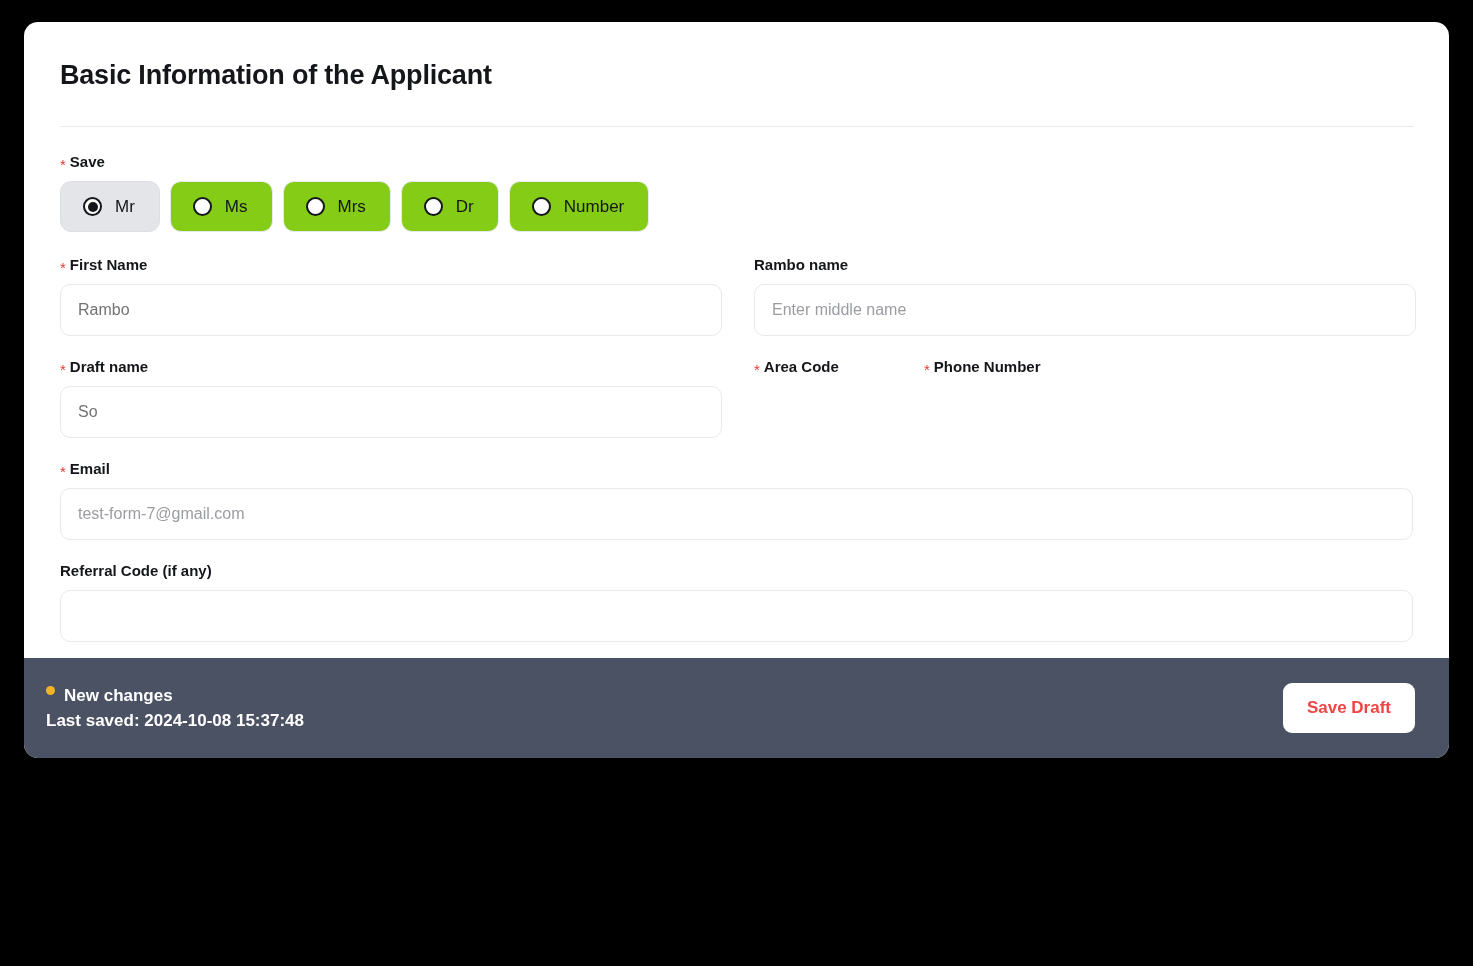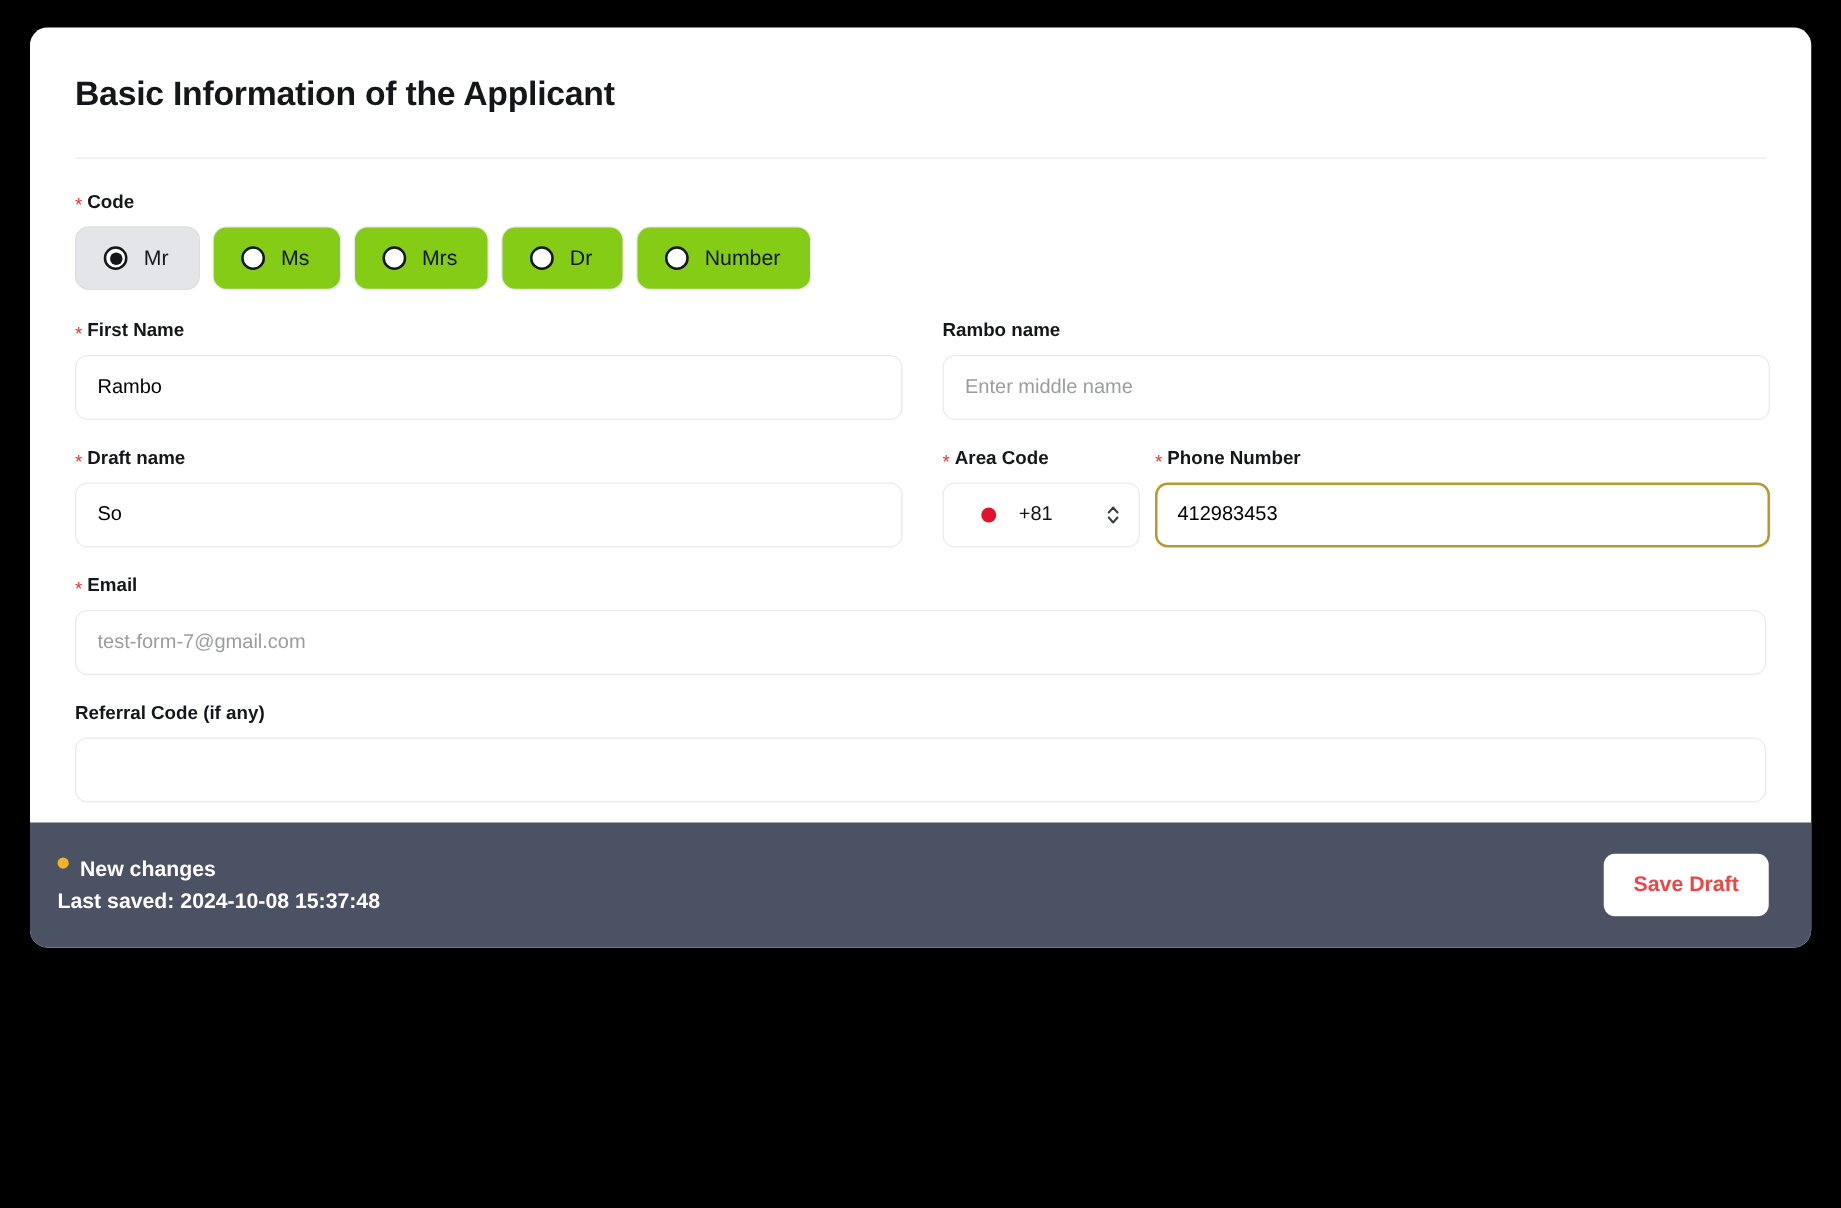--- a/index.html
+++ b/index.html
@@ -113,21 +113,21 @@
   .col { width: 662px; flex: 0 0 662px; }
   .col-full { width: 1353px; flex: 0 0 1353px; }
   .text-input {
     width: 100%;
     height: 52px;
     border: 1px solid #e8e9eb;
     border-radius: 10px;
     background: #ffffff;
     font-family: "Liberation Sans", sans-serif;
     font-size: 16px;
-    color: #000000;
+    color: #737373;
     padding: 0 17px;
     outline: none;
   }
   .text-input::placeholder { color: #9a9ca1; }
   .text-input.focused {
     border: 2px solid #b8992f;
     padding: 0 16px;
   }
   .phone-row { display: flex; gap: 12px; }
   .area-col { width: 158px; flex: 0 0 158px; }
@@ -224,21 +224,21 @@
 <div id="app">
   <div class="card">
 
     <div class="card-body">
 
       <div class="page-title">Basic Information of the Applicant</div>
       <div class="divider"></div>
 
       <div class="field-label">
         <span class="req">*</span>
-        <span>Code</span>
+        <span>Save</span>
       </div>
       <div class="radio-row">
         <div class="radio-pill selected">
           <span class="radio-dot on"></span>
           <span class="radio-label">Mr</span>
         </div>
         <div class="radio-pill">
           <span class="radio-dot"></span>
           <span class="radio-label">Ms</span>
         </div>
@@ -284,37 +284,20 @@
           <div class="labels-inline">
             <div class="field-label lbl-area">
               <span class="req">*</span>
               <span>Area Code</span>
             </div>
             <div class="field-label">
               <span class="req">*</span>
               <span>Phone Number</span>
             </div>
           </div>
-          <div class="phone-row">
-            <div class="area-col">
-              <div class="area-select">
-                <span class="flag"></span>
-                <span class="area-code-text">+81</span>
-                <span class="stepper-icon">
-                  <svg viewBox="0 0 13 20" width="13" height="20" fill="none" stroke="currentColor" stroke-width="1.6" stroke-linecap="round" stroke-linejoin="round">
-                    <path d="M3 8 L6.5 4 L10 8"></path>
-                    <path d="M3 12 L6.5 16 L10 12"></path>
-                  </svg>
-                </span>
-              </div>
-            </div>
-            <div class="phone-col">
-              <input class="text-input focused" type="text" value="412983453" style="">
-            </div>
-          </div>
         </div>
       </div>
 
       <div class="grid-row">
         <div class="col-full">
           <div class="field-label">
             <span class="req">*</span>
             <span>Email</span>
           </div>
           <input class="text-input" type="text" placeholder="test-form-7@gmail.com" style="">

